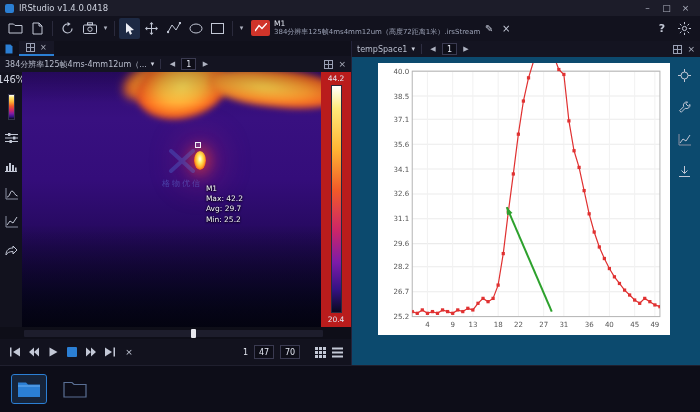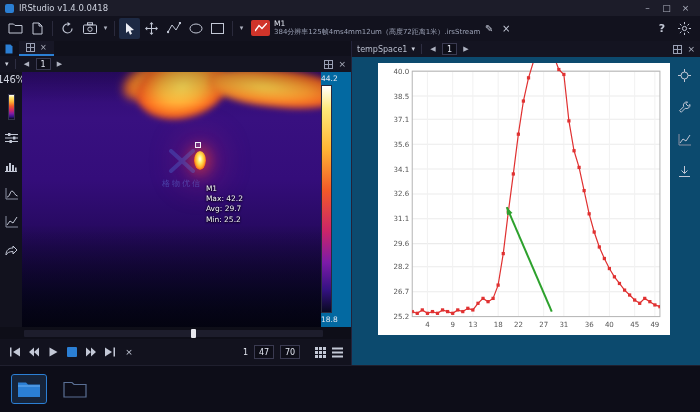--- a/index.html
+++ b/index.html
@@ -67,21 +67,21 @@
   .flame{position:absolute;left:57.5%;top:31%;width:4.2%;height:7.5%;border-radius:50%;
     background:radial-gradient(ellipse at 50% 42%,#ffffff 0%,#ffe95e 28%,#ffa827 55%,#f23c14 78%,rgba(230,30,80,0) 100%);
     box-shadow:0 0 13px 5px rgba(255,70,40,.5),0 0 30px 16px rgba(190,30,120,.3)}
   .marker-square{position:absolute;left:58%;top:27.5%;width:6px;height:6px;border:1px solid #f2f2f6;background:rgba(255,255,255,.12)}
   .marker-label{position:absolute;left:61.5%;top:44%;font-size:7.5px;line-height:1.35;color:#f2f3f8;text-shadow:0 0 2px #000,0 1px 2px #000;white-space:nowrap}
   .watermark{position:absolute;left:42%;top:30%;width:23%;text-align:center;opacity:.55;pointer-events:none}
   .watermark .wm-text{font-size:8px;color:rgba(110,160,255,.65);letter-spacing:2px;margin-top:1px}
   .thermal::after{content:'';position:absolute;inset:0;pointer-events:none;
     background:linear-gradient(180deg,rgba(0,0,12,.22) 0%,rgba(0,0,0,0) 12%,rgba(0,0,0,0) 60%,rgba(4,4,20,.5) 82%,rgba(3,3,14,.88) 100%)}
 
-  .colorbar-col{width:30px;flex:0 0 auto;background:#0369a1;display:flex;flex-direction:column;align-items:flex-start;padding:2px 0 3px;font-size:7.5px;color:#e2e6f0}
+  .colorbar-col{width:30px;flex:0 0 auto;background:#b91c1c;display:flex;flex-direction:column;align-items:center;padding:2px 0 3px;font-size:7.5px;color:#e2e6f0}
   .colorbar{width:11px;flex:1;margin:2px 0;border:1px solid #2a2a3e}
 
   
   .seek{height:12px;display:flex;align-items:center;padding:0 28px 0 24px;background:#0e0e18;flex:0 0 auto}
   .seek-track{flex:1;height:7px;background:#1d1d2c;position:relative;border-radius:1px}
   .seek-handle{position:absolute;top:-1px;width:5px;height:9px;background:#e8e8ee;border-radius:1px}
   .playback{height:26px;background:#12121e;display:flex;align-items:center;gap:5px;padding:0 8px;flex:0 0 auto}
   .pb-btn{width:14px;height:14px;display:flex;align-items:center;justify-content:center}
   .pb-stop{width:10px;height:10px;background:#2b7fd4;border-radius:1px}
   .pb-x{font-size:9px;color:#c3c8d6}
@@ -216,20 +216,21 @@
         <div class="tab">
           <svg width="9" height="9" viewBox="0 0 9 9">
               <rect x="0.5" y="0.5" width="8" height="8" fill="none" stroke="#9aa0b4"></rect>
               <path d="M4.5 0v9M0 4.5h9" stroke="#9aa0b4"></path>
             </svg>
           <span class="x">×</span>
         </div>
       </div>
 
       <div class="panel-header">
+        <span class="ph-title">384分辨率125帧4ms-4mm12um（...</span>
         <span class="ph-caret">▾</span>
         <span class="ph-sep"></span>
         <span class="ph-arrow">◀</span>
         <span class="page-box">1</span>
         <span class="ph-arrow">▶</span>
         <div class="ph-right">
           <svg width="9" height="9" viewBox="0 0 9 9">
               <rect x="0.5" y="0.5" width="8" height="8" fill="none" stroke="#9aa0b4"></rect>
               <path d="M4.5 0v9M0 4.5h9" stroke="#9aa0b4"></path>
             </svg>
@@ -293,21 +294,21 @@
             <div>M1</div>
             <div>Max: 42.2</div>
             <div>Avg: 29.7</div>
             <div>Min: 25.2</div>
           </div>
         </div>
 
         <div class="colorbar-col">
           <span>44.2</span>
           <span class="colorbar iron"></span>
-          <span>18.8</span>
+          <span>20.4</span>
         </div>
       </div>
 
       <div class="seek">
         <div class="seek-track">
           <div class="seek-handle" style="left: 56%;"></div>
         </div>
       </div>
 
       <div class="playback">

